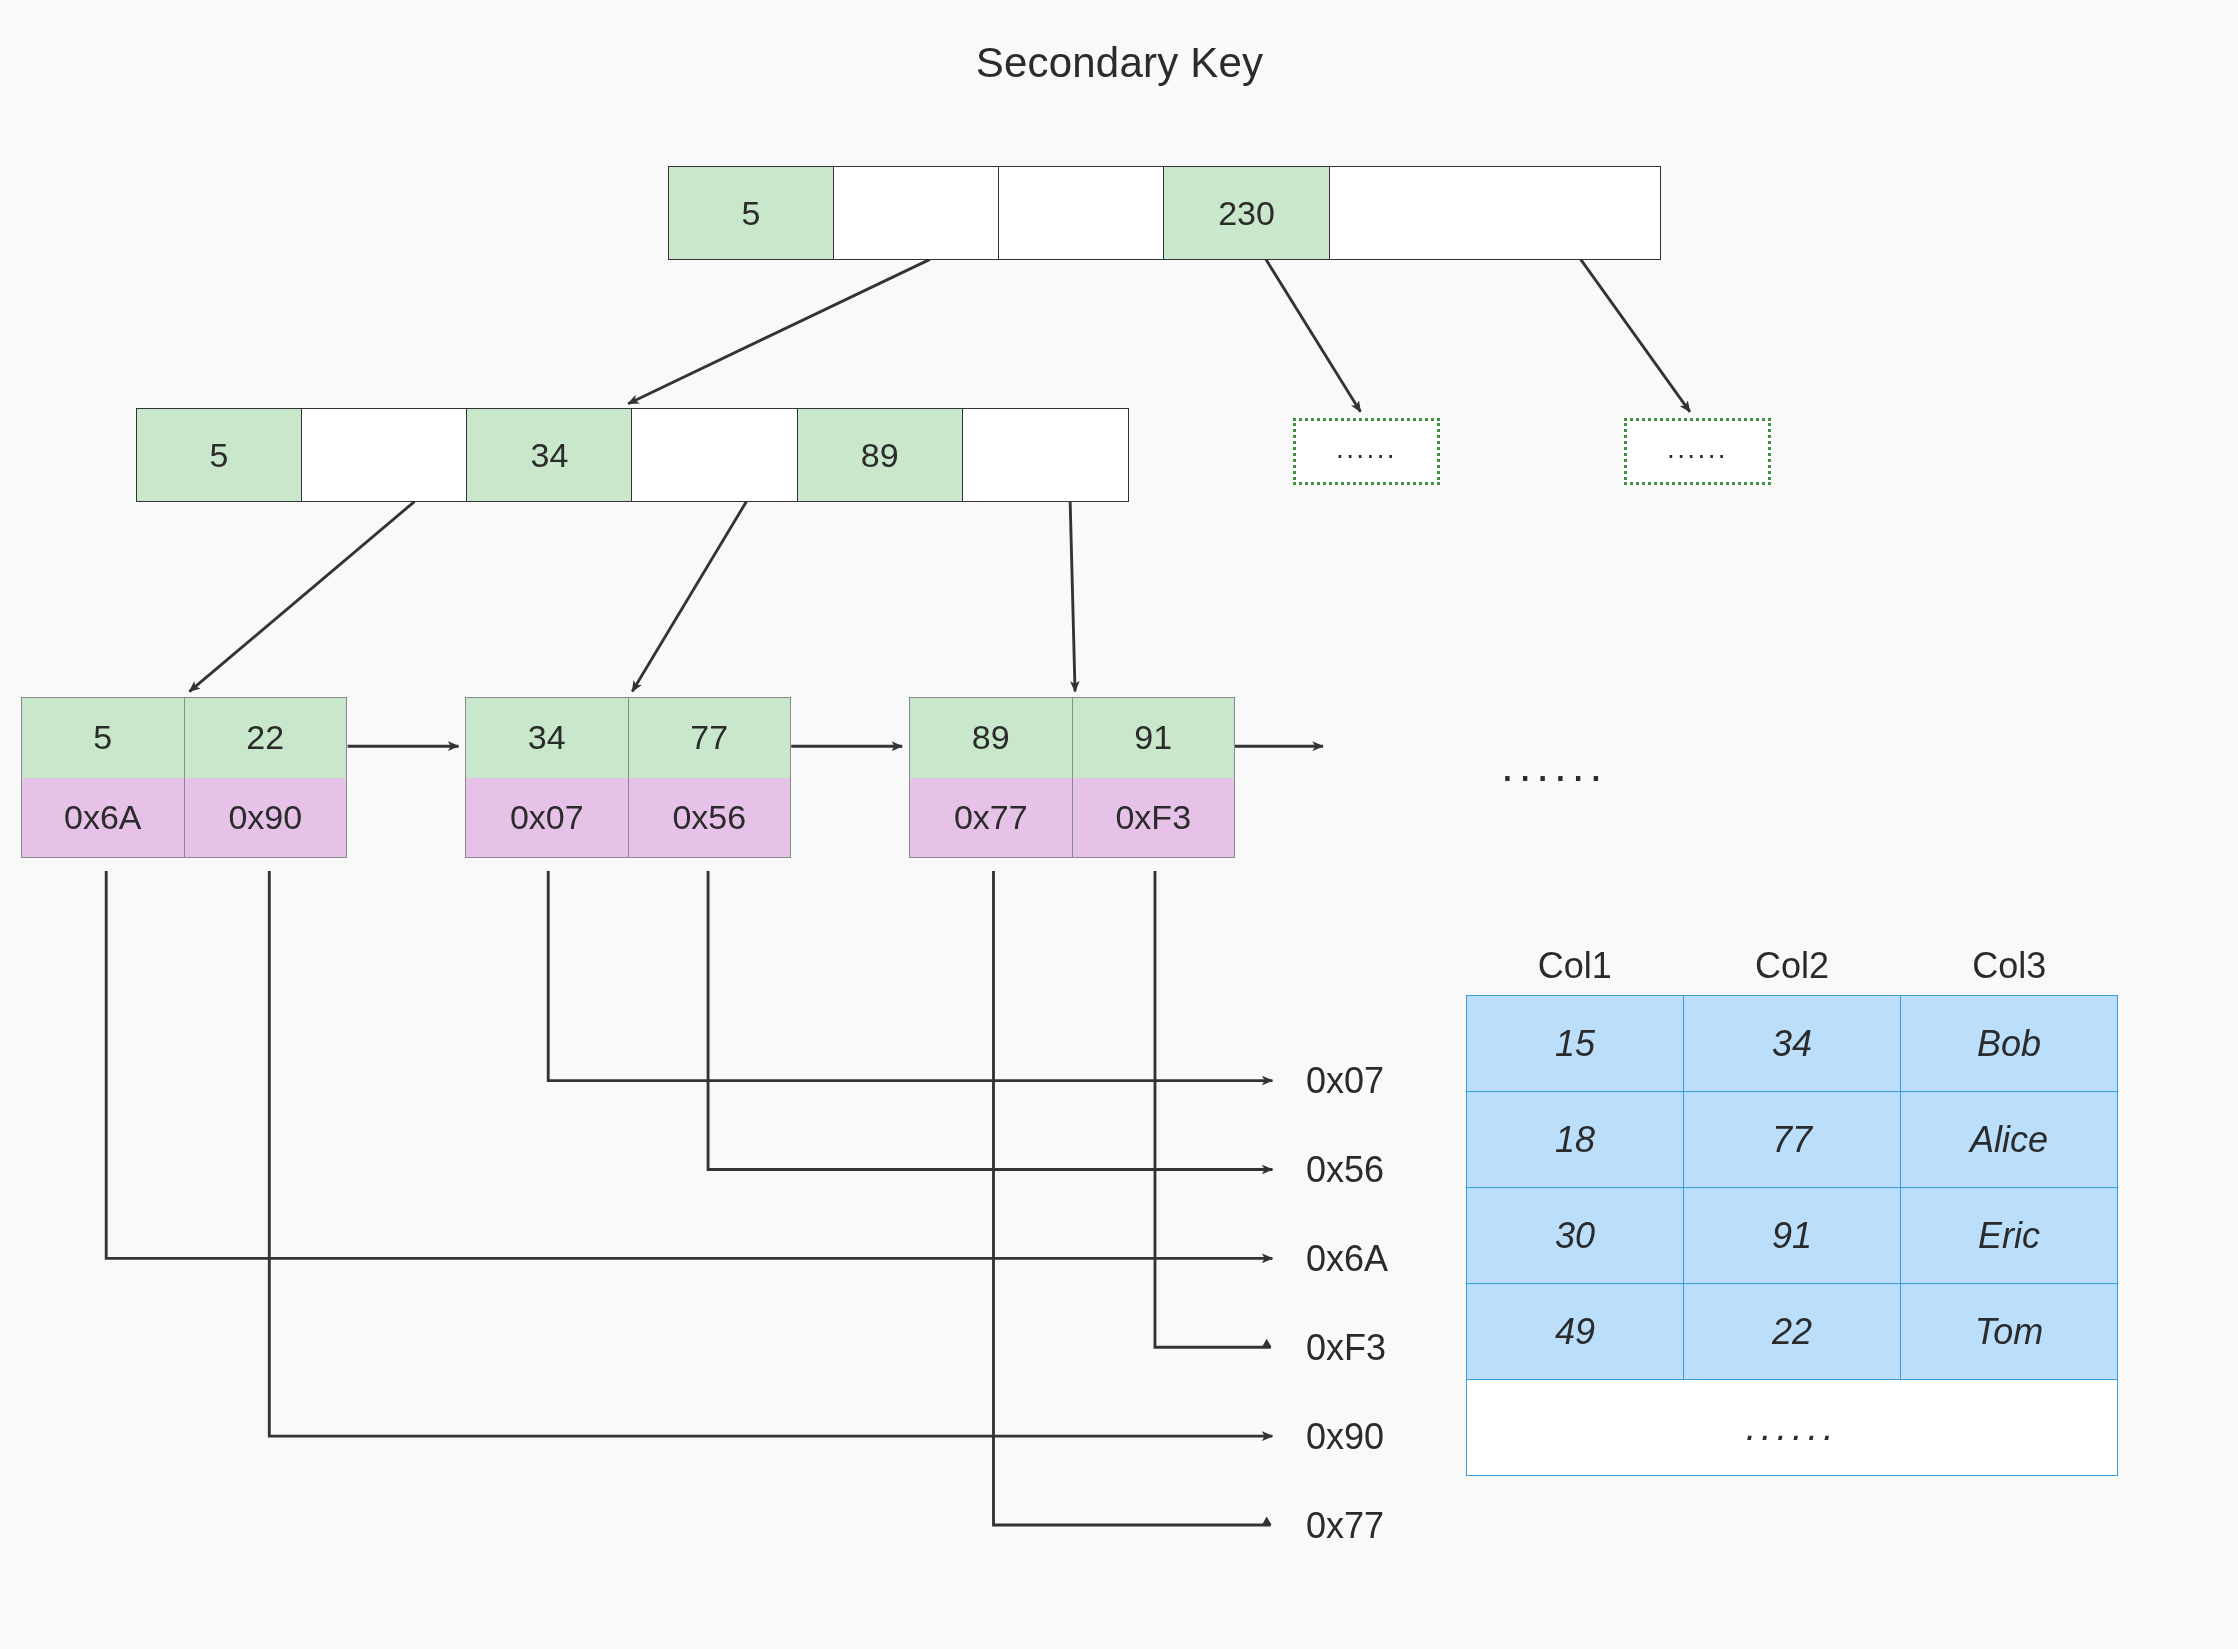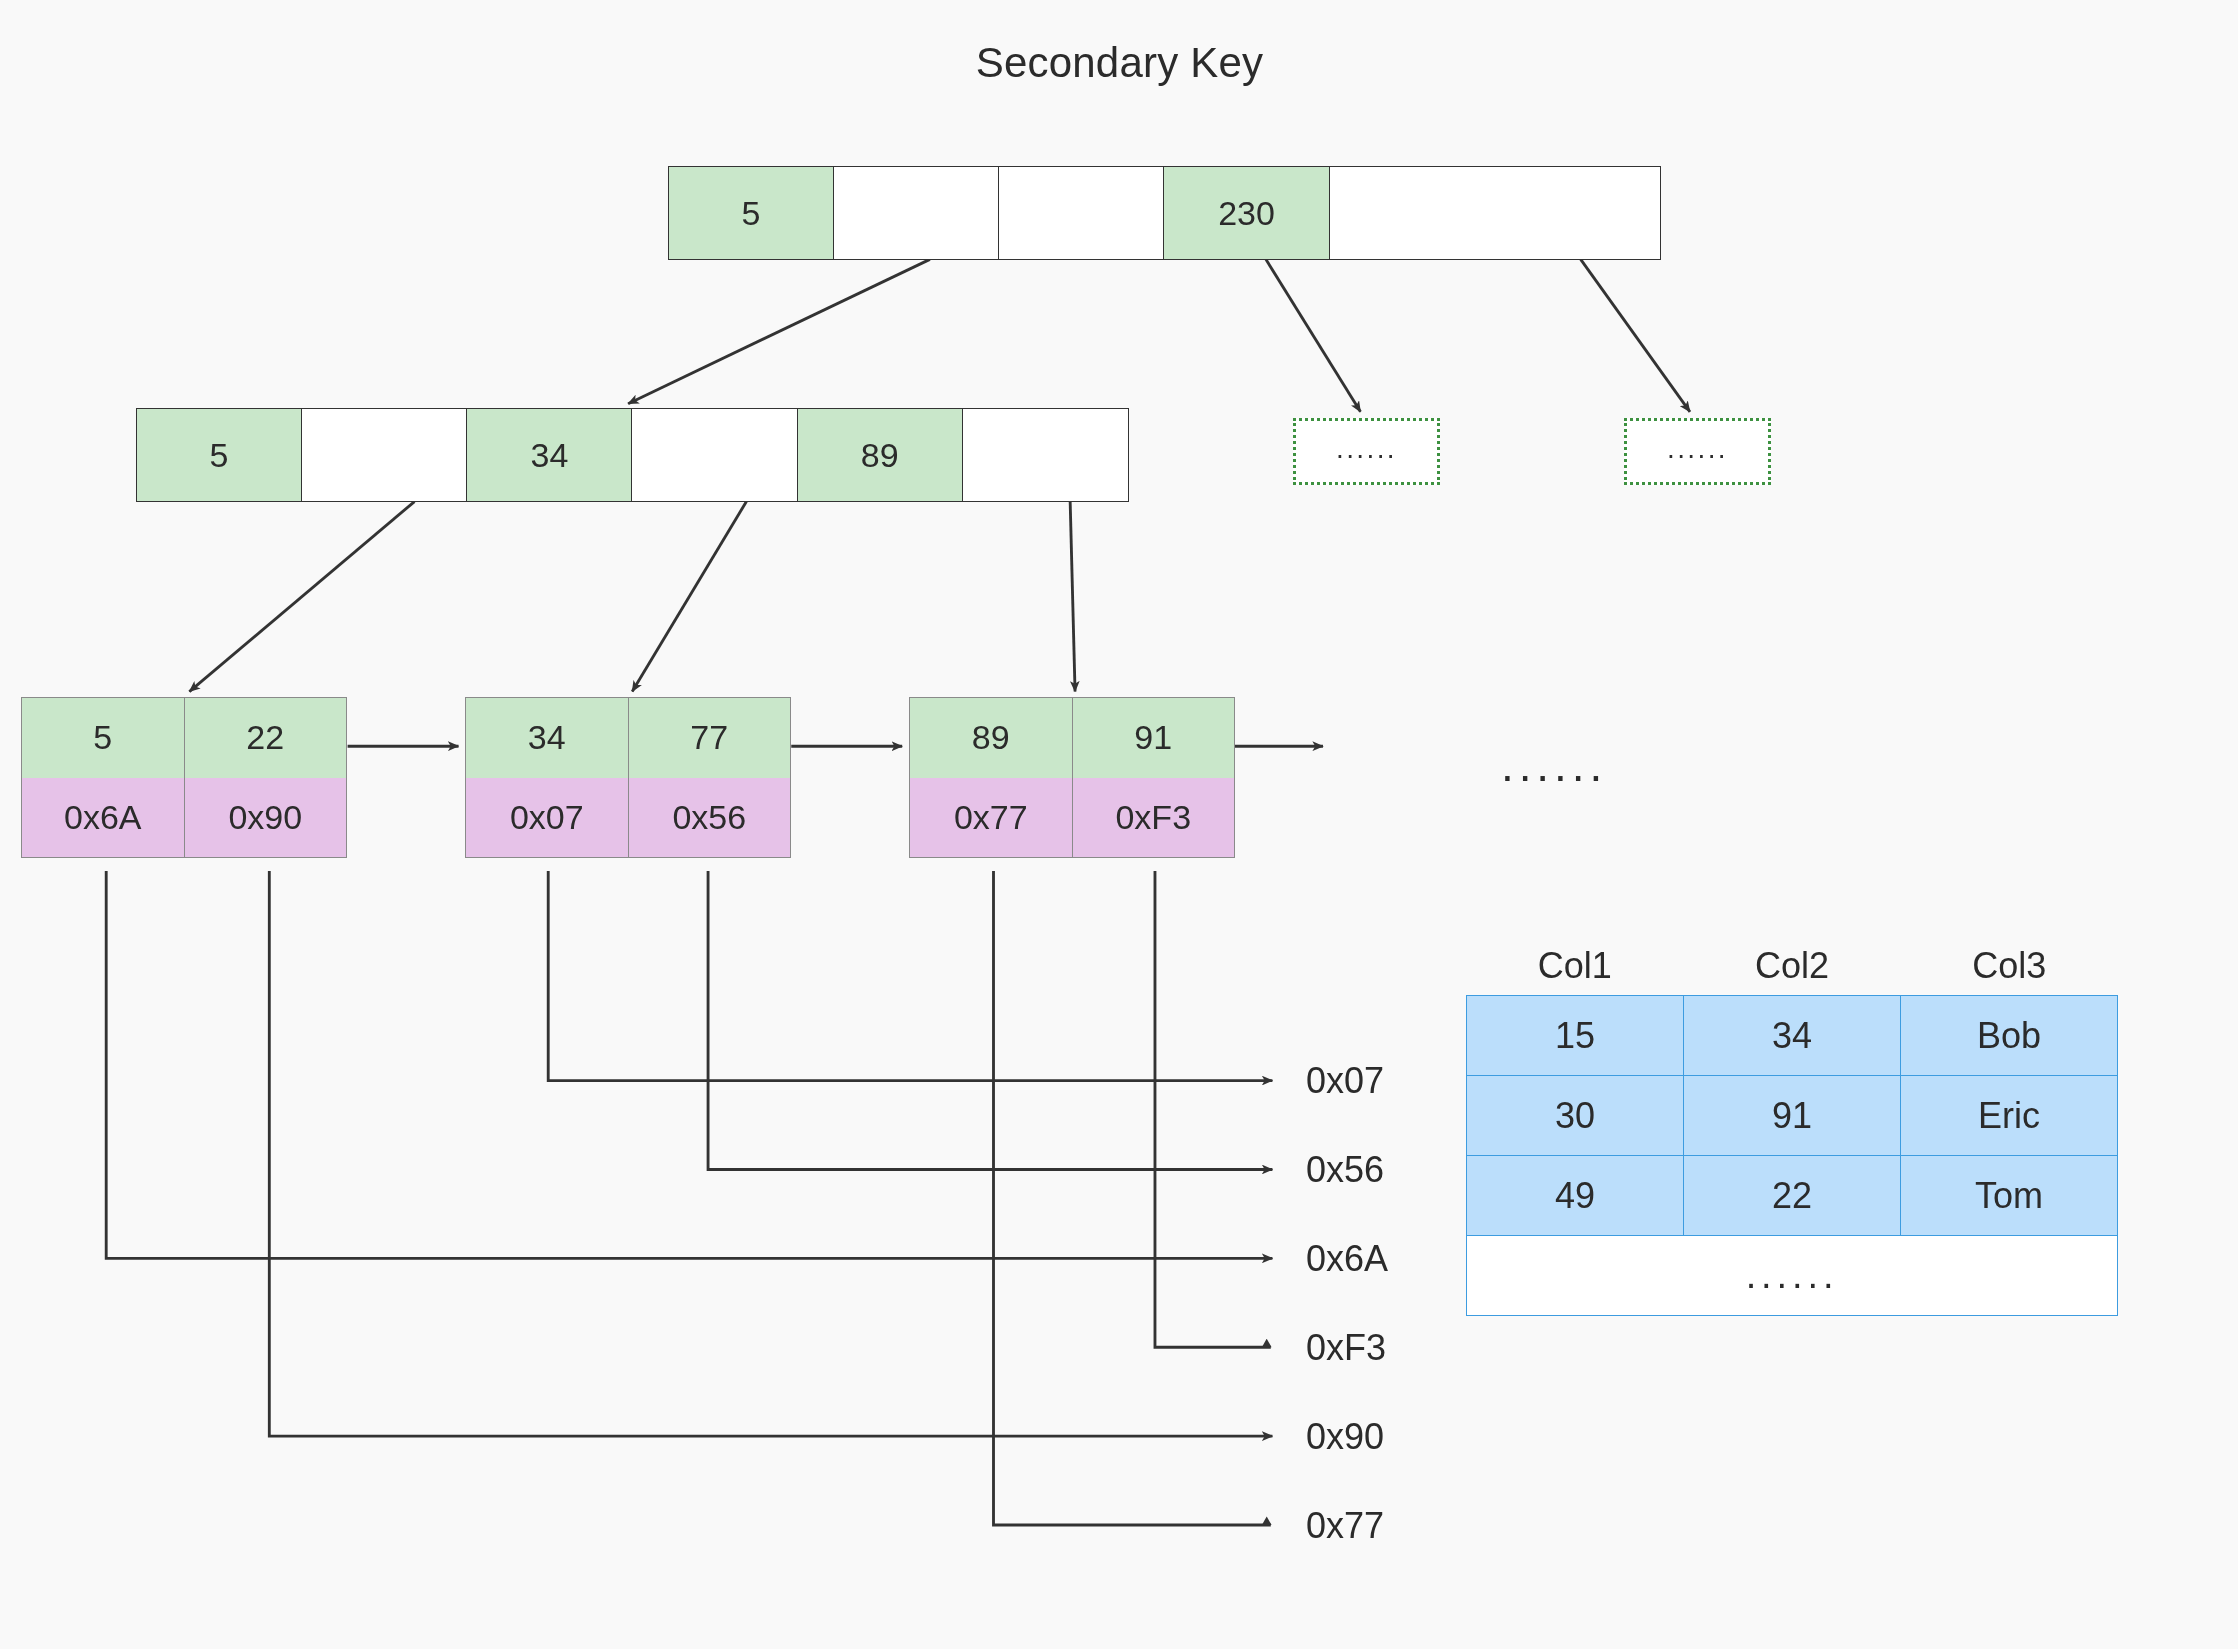--- a/index.html
+++ b/index.html
@@ -120,21 +120,22 @@
     table-layout:fixed;
     background:#fff;
   }
   #data-table td{
     border:1.6px solid #3d9ce0;
     background:#bbdefb;
     height:63px;
     text-align:center;
     font-size:36px;
     color:#2b2b2b;
-    padding:8px;
+    padding:16px;
+    font-style:italic;
   }
   #data-table td.more{
     background:#ffffff;
     border-left:1.6px solid #3d9ce0;
     border-right:1.6px solid #3d9ce0;
     letter-spacing:4.9px;
     font-size:38px;
   }
 </style>
 </head>
@@ -263,20 +264,25 @@
       <div class="th">Col3</div>
     </div>
     <table id="data-table">
       <tbody>
         <tr>
           <td>15</td>
           <td>34</td>
           <td>Bob</td>
         </tr>
         <tr>
+          <td>18</td>
+          <td>77</td>
+          <td>Alice</td>
+        </tr>
+        <tr>
           <td>30</td>
           <td>91</td>
           <td>Eric</td>
         </tr>
         <tr>
           <td>49</td>
           <td>22</td>
           <td>Tom</td>
         </tr>
         <tr>

